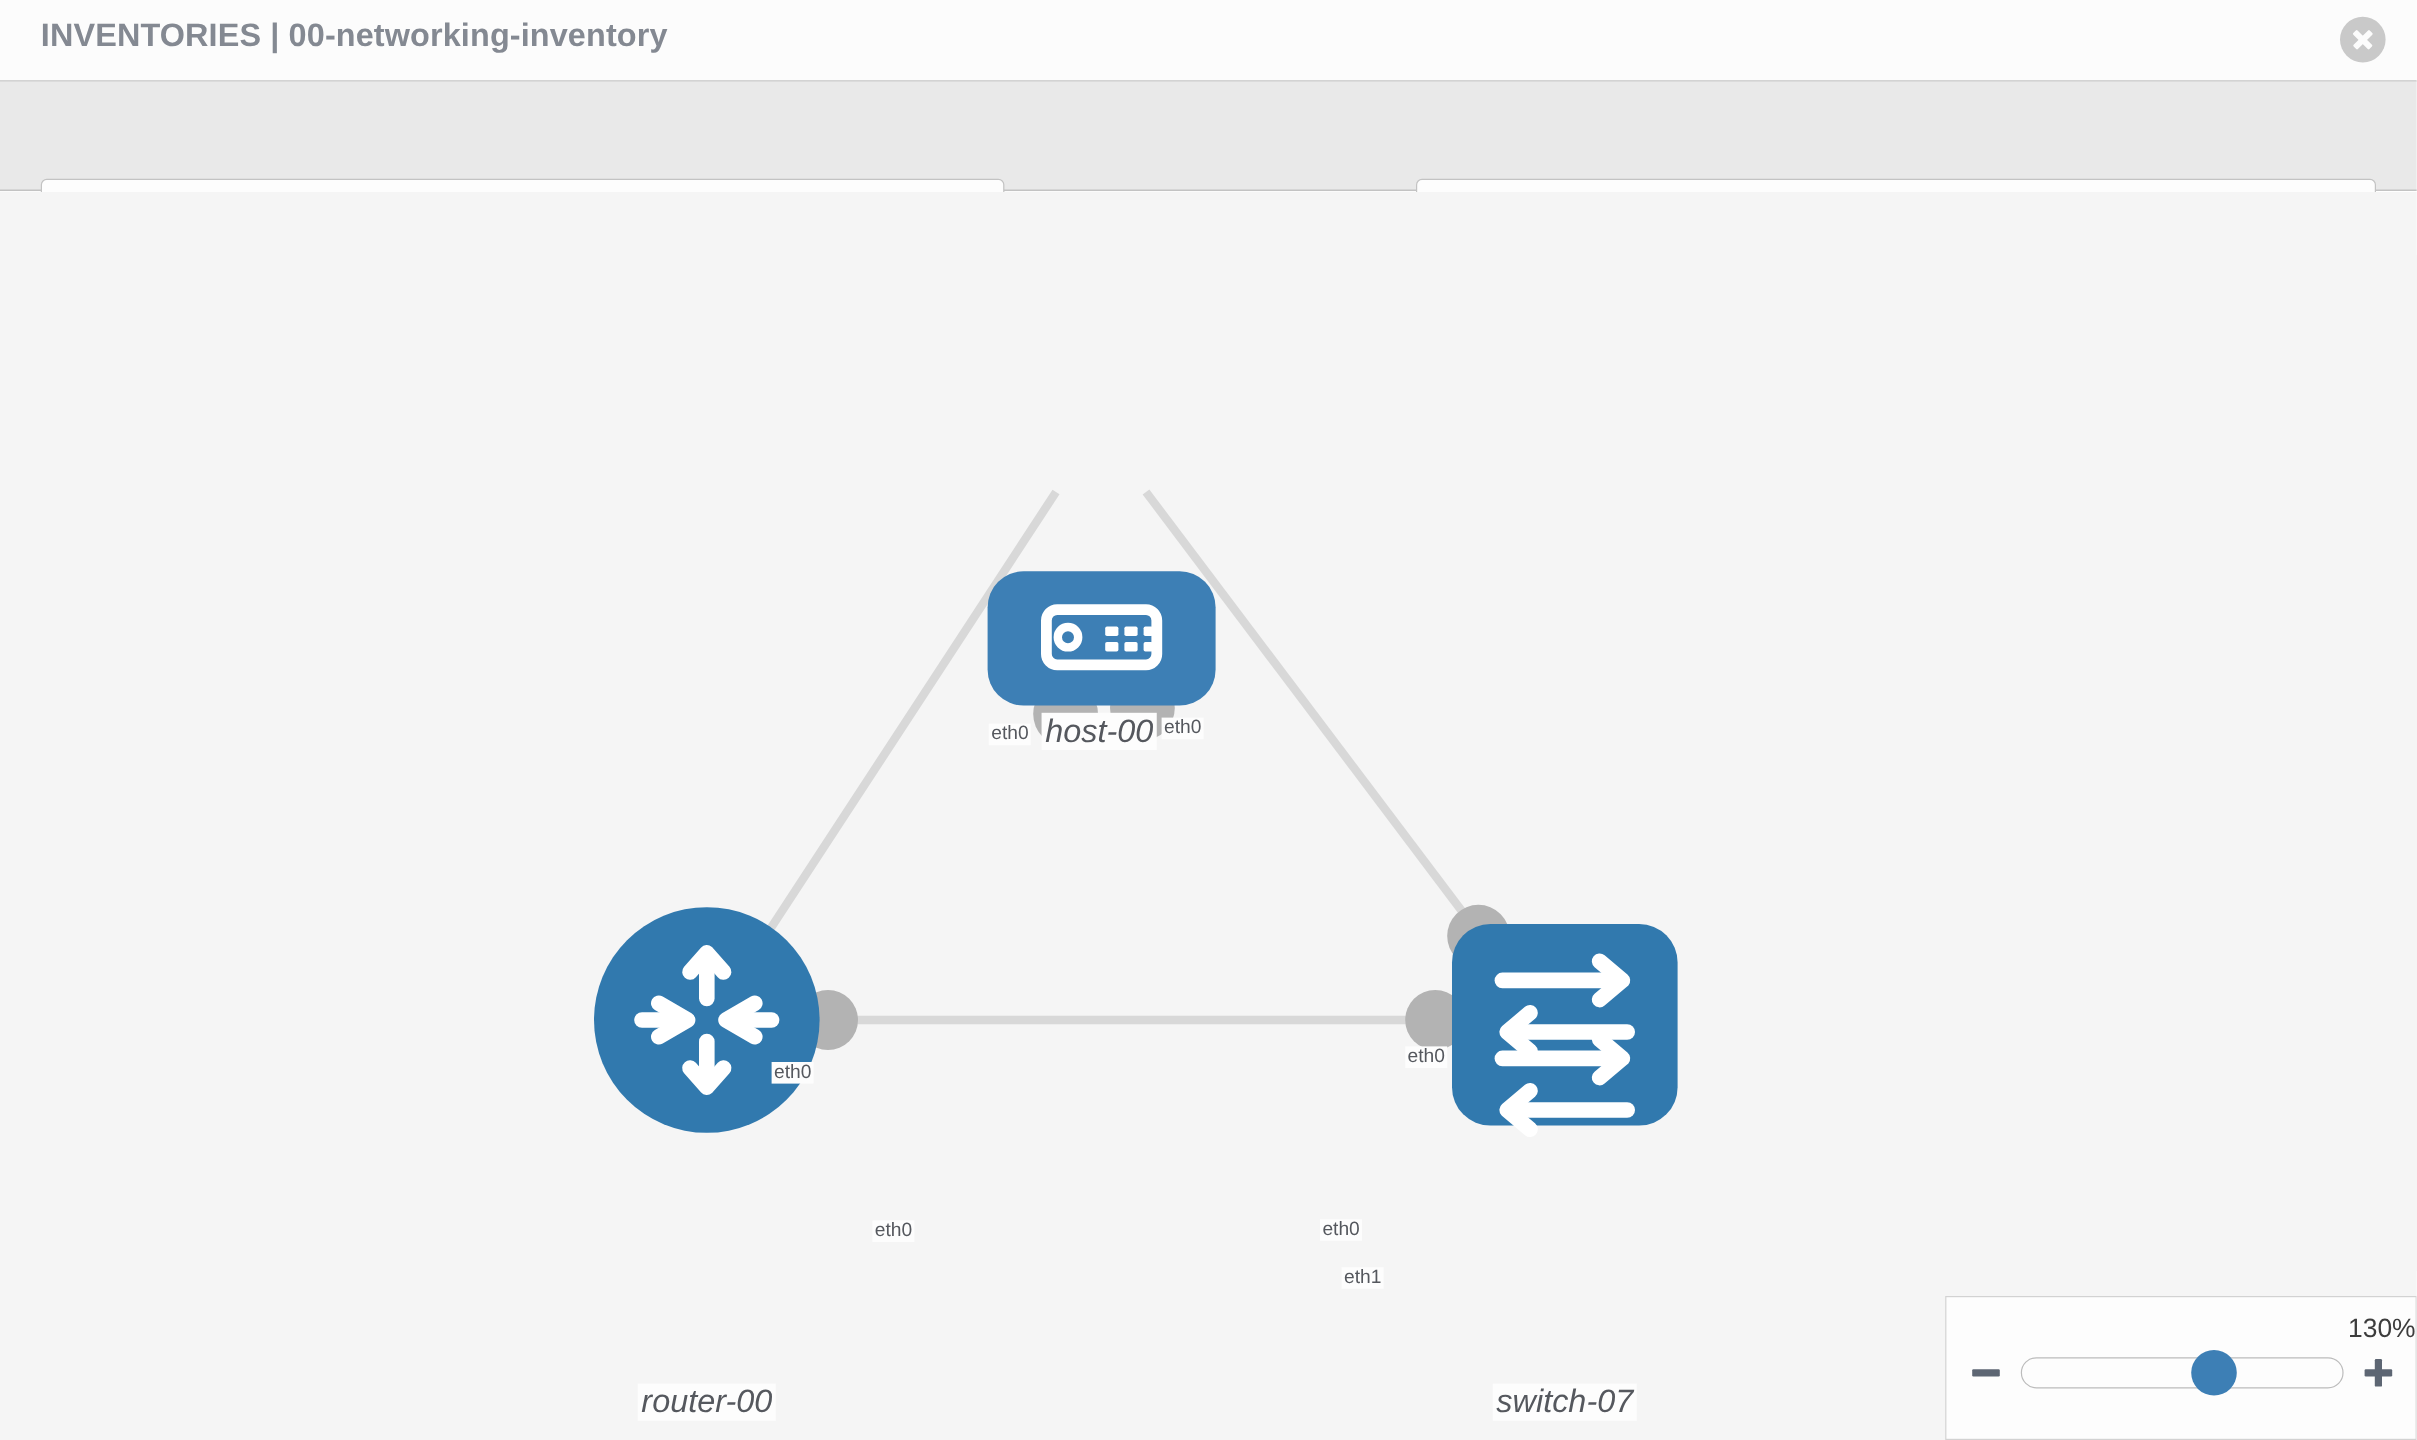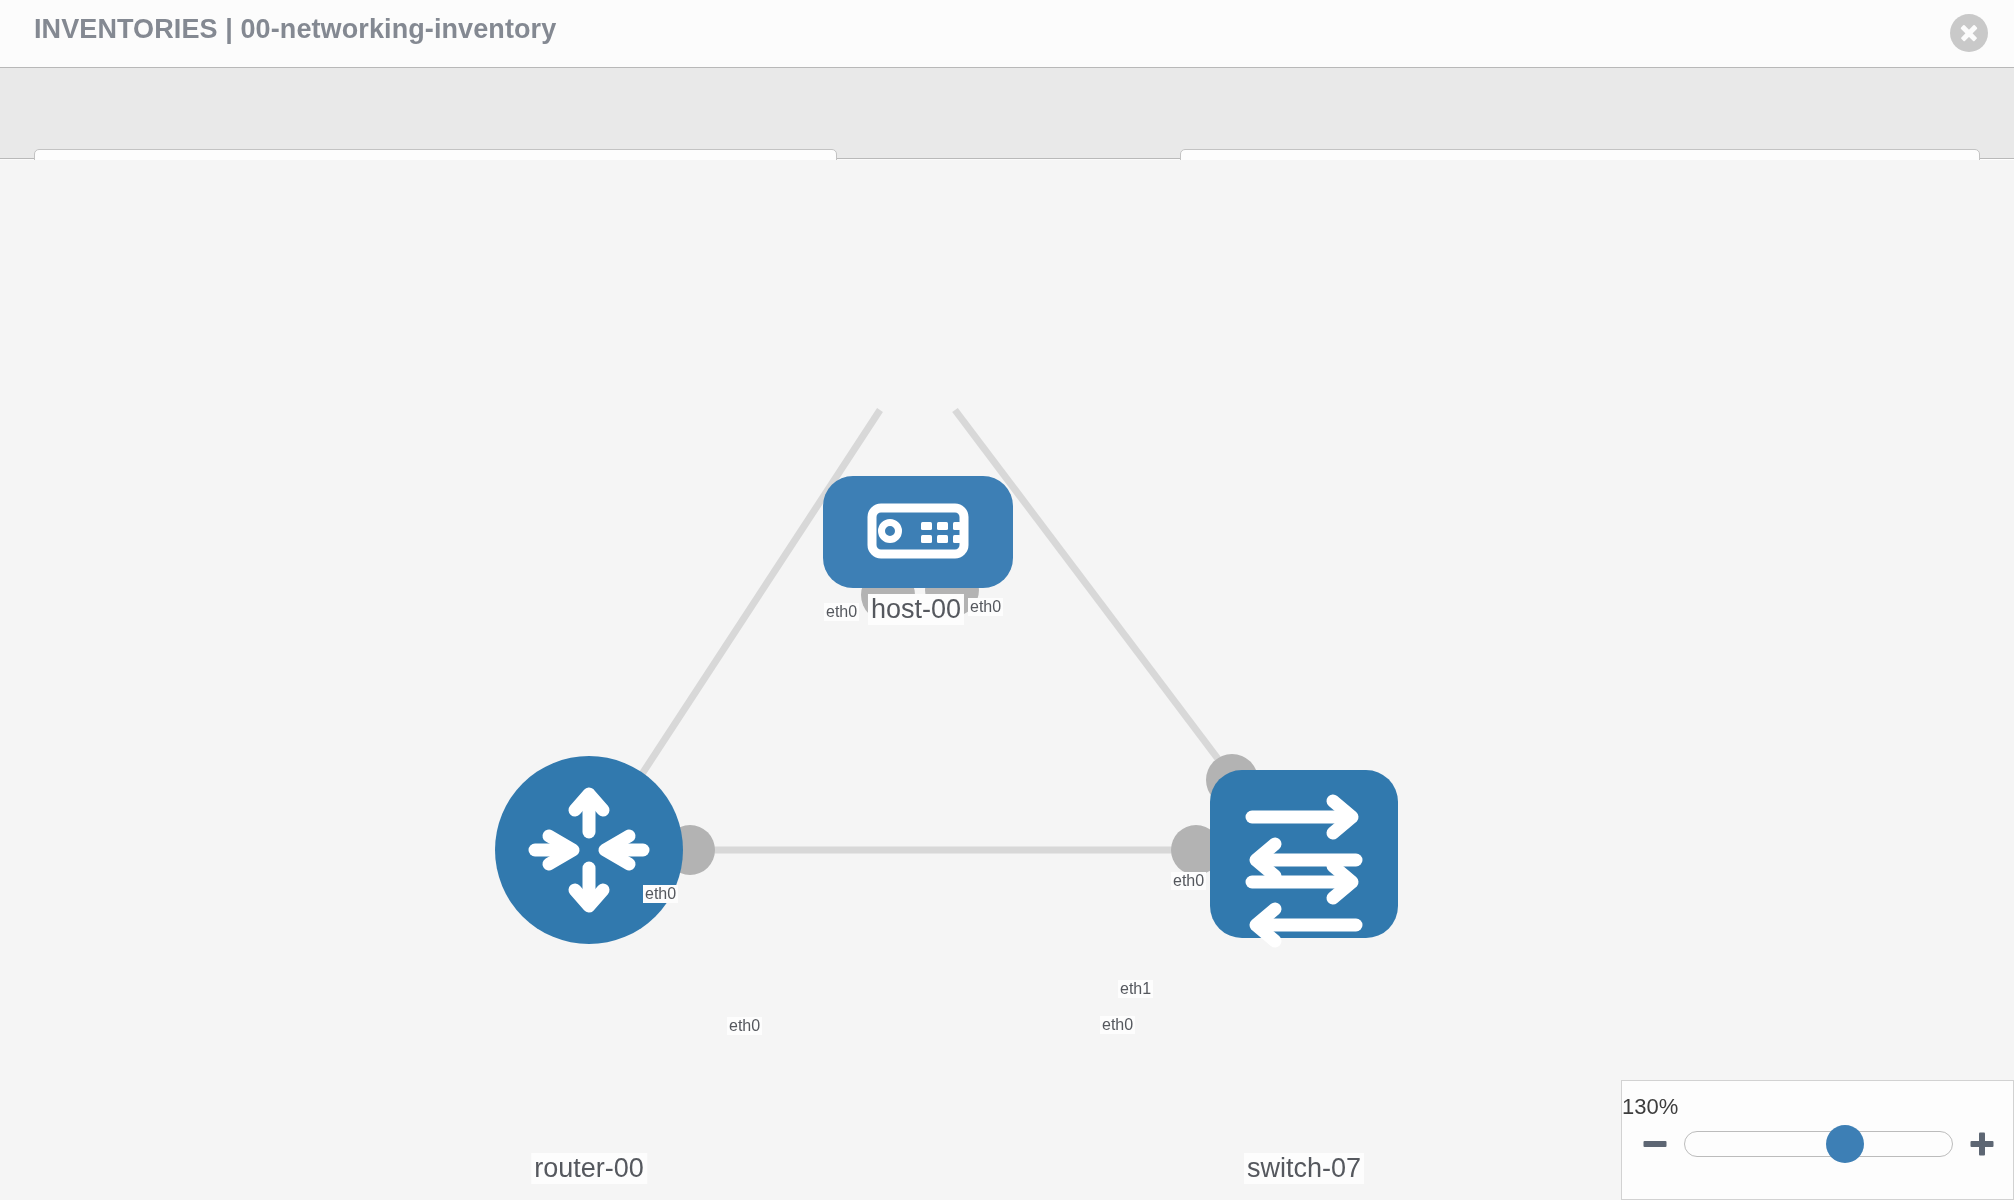--- a/index.html
+++ b/index.html
@@ -69,35 +69,36 @@
     position: absolute; left: 0; top: 160px; width: 2014px; height: 1040px;
     background: #f5f5f5; overflow: hidden;
   }
   .topology-svg { position: absolute; left: 0; top: 0; width: 2014px; height: 1040px; }
 
   
   .node-label {
     position: absolute; font-size: 27px; color: #55585e;
     background: #fdfdfd; padding: 0 3px; white-space: nowrap;
     transform: translateX(-50%);
+    font-style: italic;
   }
   .iface-label {
     position: absolute; font-size: 16px; color: #55585e;
     background: #fdfdfd; padding: 0 2px; white-space: nowrap;
   }
 
   
   .zoom-panel {
     position: absolute; left: 1621px; top: 1080px;
     width: 393px; height: 120px;
     background: #fdfdfd; border: 1px solid #d2d2d2;
   }
   .zoom-value {
     position: absolute; left: 0; right: 0; top: 13px;
-    text-align: left; font-size: 22px; color: #3d3d3d;
+    text-align: right; font-size: 22px; color: #3d3d3d;
   }
   .zoom-row {
     position: absolute; left: 0; top: 48px; width: 393px;
     display: flex; align-items: center; padding: 0 18px;
   }
   .zoom-btn {
     position: relative; width: 30px; height: 30px; flex: none; cursor: pointer;
   }
   .zoom-btn::before {
     content: ""; position: absolute; left: 50%; top: 50%;
@@ -219,21 +220,21 @@
             <path d="M1275 749 L1256 765 L1275 781"></path>
         </g>
       </g>
     </svg>
 
     <span class="iface-label" style="left:824px; top:443px;">eth0</span>
     <span class="iface-label" style="left:968px; top:438px;">eth0</span>
     <span class="iface-label" style="left:643px; top:725px;">eth0</span>
     <span class="iface-label" style="left:1171px; top:712px;">eth0</span>
     <span class="iface-label" style="left:1100px; top:856px;">eth0</span>
-    <span class="iface-label" style="left:1118px; top:820px;">eth1</span>
+    <span class="iface-label" style="left:1118px; top:896px;">eth1</span>
     <span class="iface-label" style="left:727px; top:857px;">eth0</span>
 
     <span class="node-label" style="left:916px;  top:434px;">host-00</span>
     <span class="node-label" style="left:589px;  top:993px;text-align:right;">router-00</span>
     <span class="node-label" style="left:1304px; top:993px;">switch-07</span>
 
     <div class="zoom-panel" style="left:1621px; top:920px;">
       <div class="zoom-value">130%</div>
       <div class="zoom-row">
         <span class="zoom-btn minus"></span>

